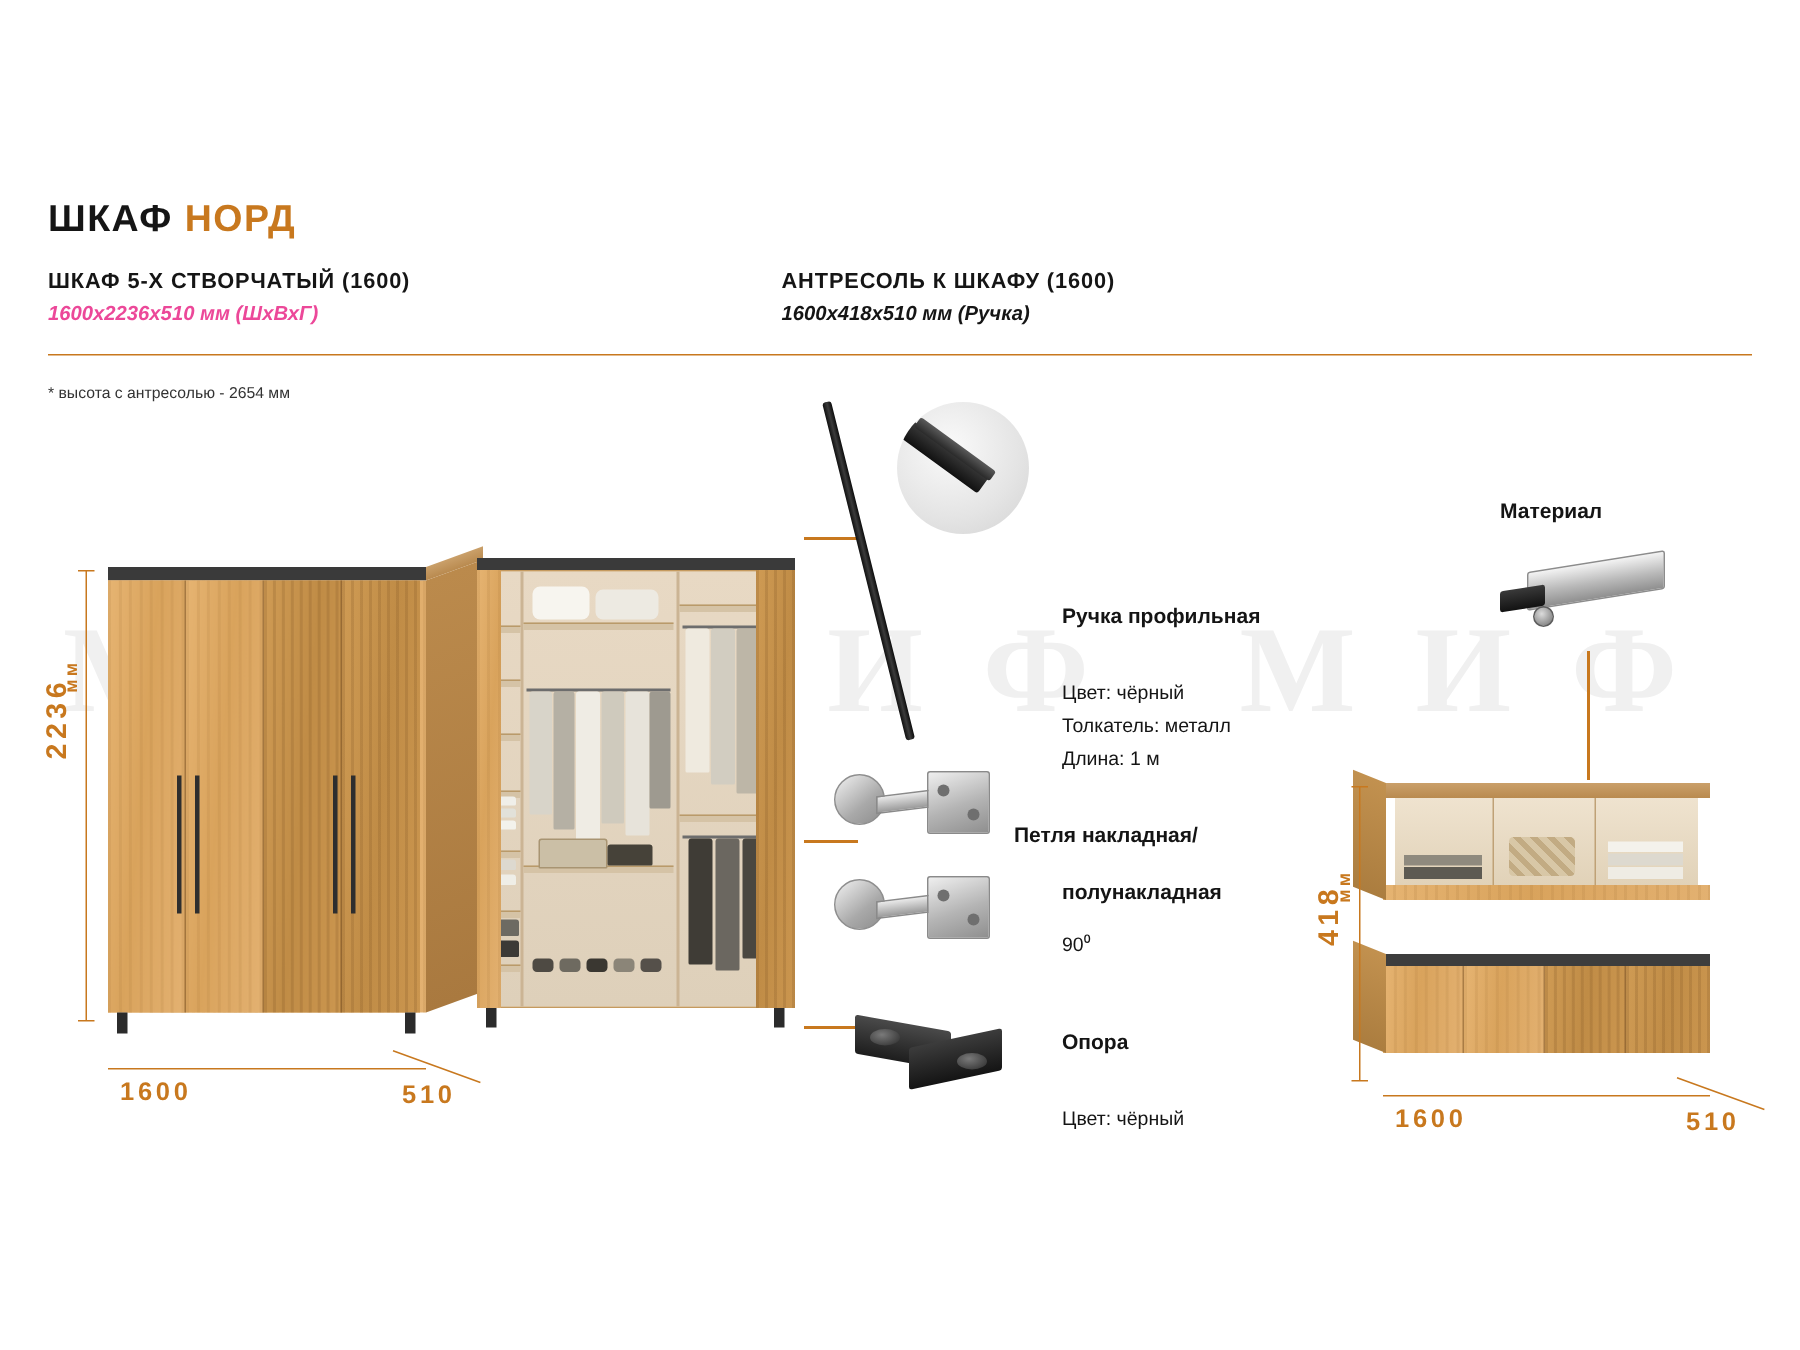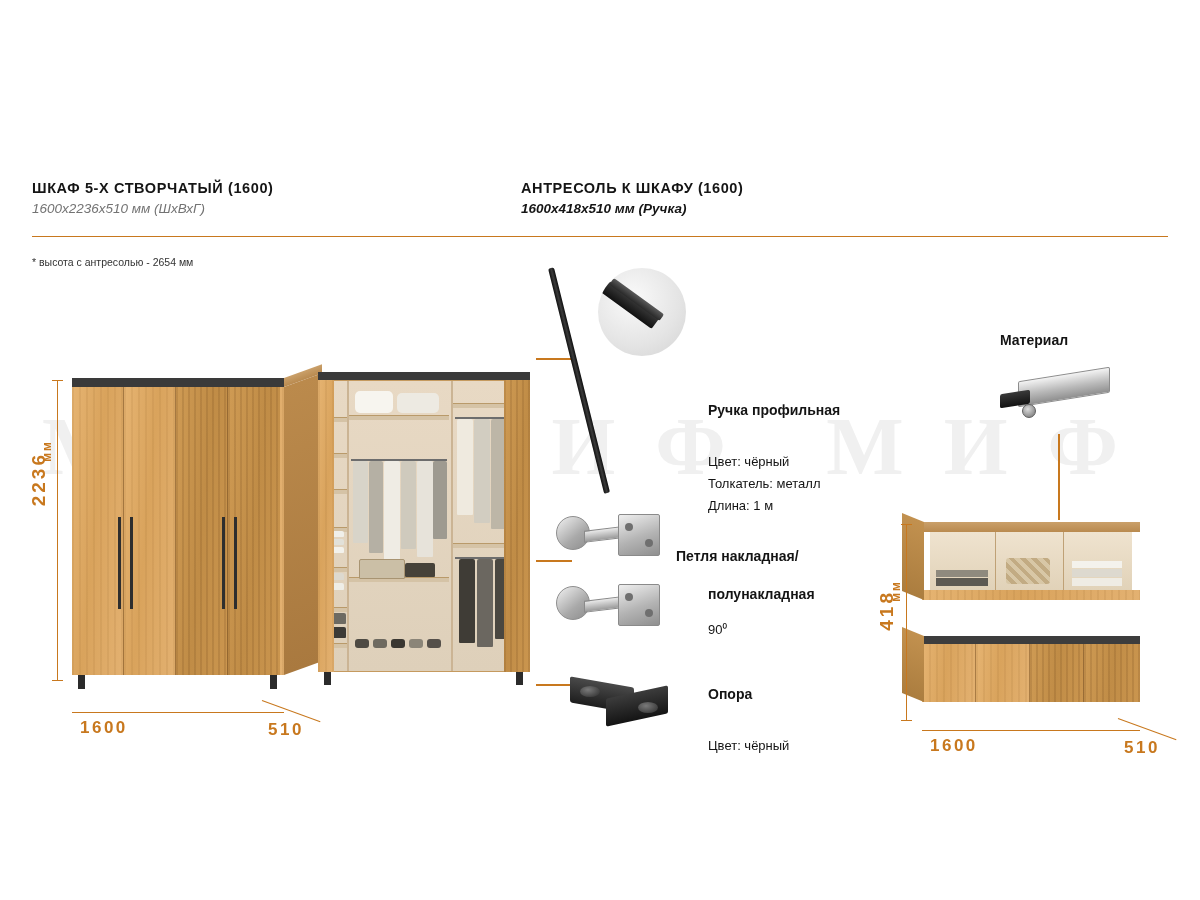--- a/index.html
+++ b/index.html
@@ -39,23 +39,23 @@
     font-size: 14.5px;
     font-weight: bold;
     letter-spacing: .6px;
     color: #151515;
   }
   .dims-left {
     position: absolute;
     left: 32px;
     top: 201px;
     font-size: 13.5px;
-    font-weight: normal;
+    font-weight: bold;
     font-style: italic;
-    color: #737373;
+    color: #ec4899;
   }
   .subtitle-right {
     position: absolute;
     left: 521px;
     top: 180px;
     font-size: 14.5px;
     font-weight: bold;
     letter-spacing: .6px;
     color: #151515;
   }
@@ -578,20 +578,23 @@
     background: #c8781e;
   }
 </style>
 </head>
 <body>
 
 <div id="page">
 
   <div class="watermark">МИФ МИФ МИФ</div>
 
+  <div class="title-main">
+    <span>ШКАФ </span><span class="accent">НОРД</span>
+  </div>
 
   <div class="subtitle-left">ШКАФ 5-Х СТВОРЧАТЫЙ (1600)</div>
   <div class="dims-left">1600х2236х510 мм (ШхВхГ)</div>
 
   <div class="subtitle-right">АНТРЕСОЛЬ К ШКАФУ (1600)</div>
   <div class="dims-right">1600х418х510 мм (Ручка)</div>
 
   <div class="rule"></div>
   <div class="note">* высота с антресолью - 2654 мм</div>
 

